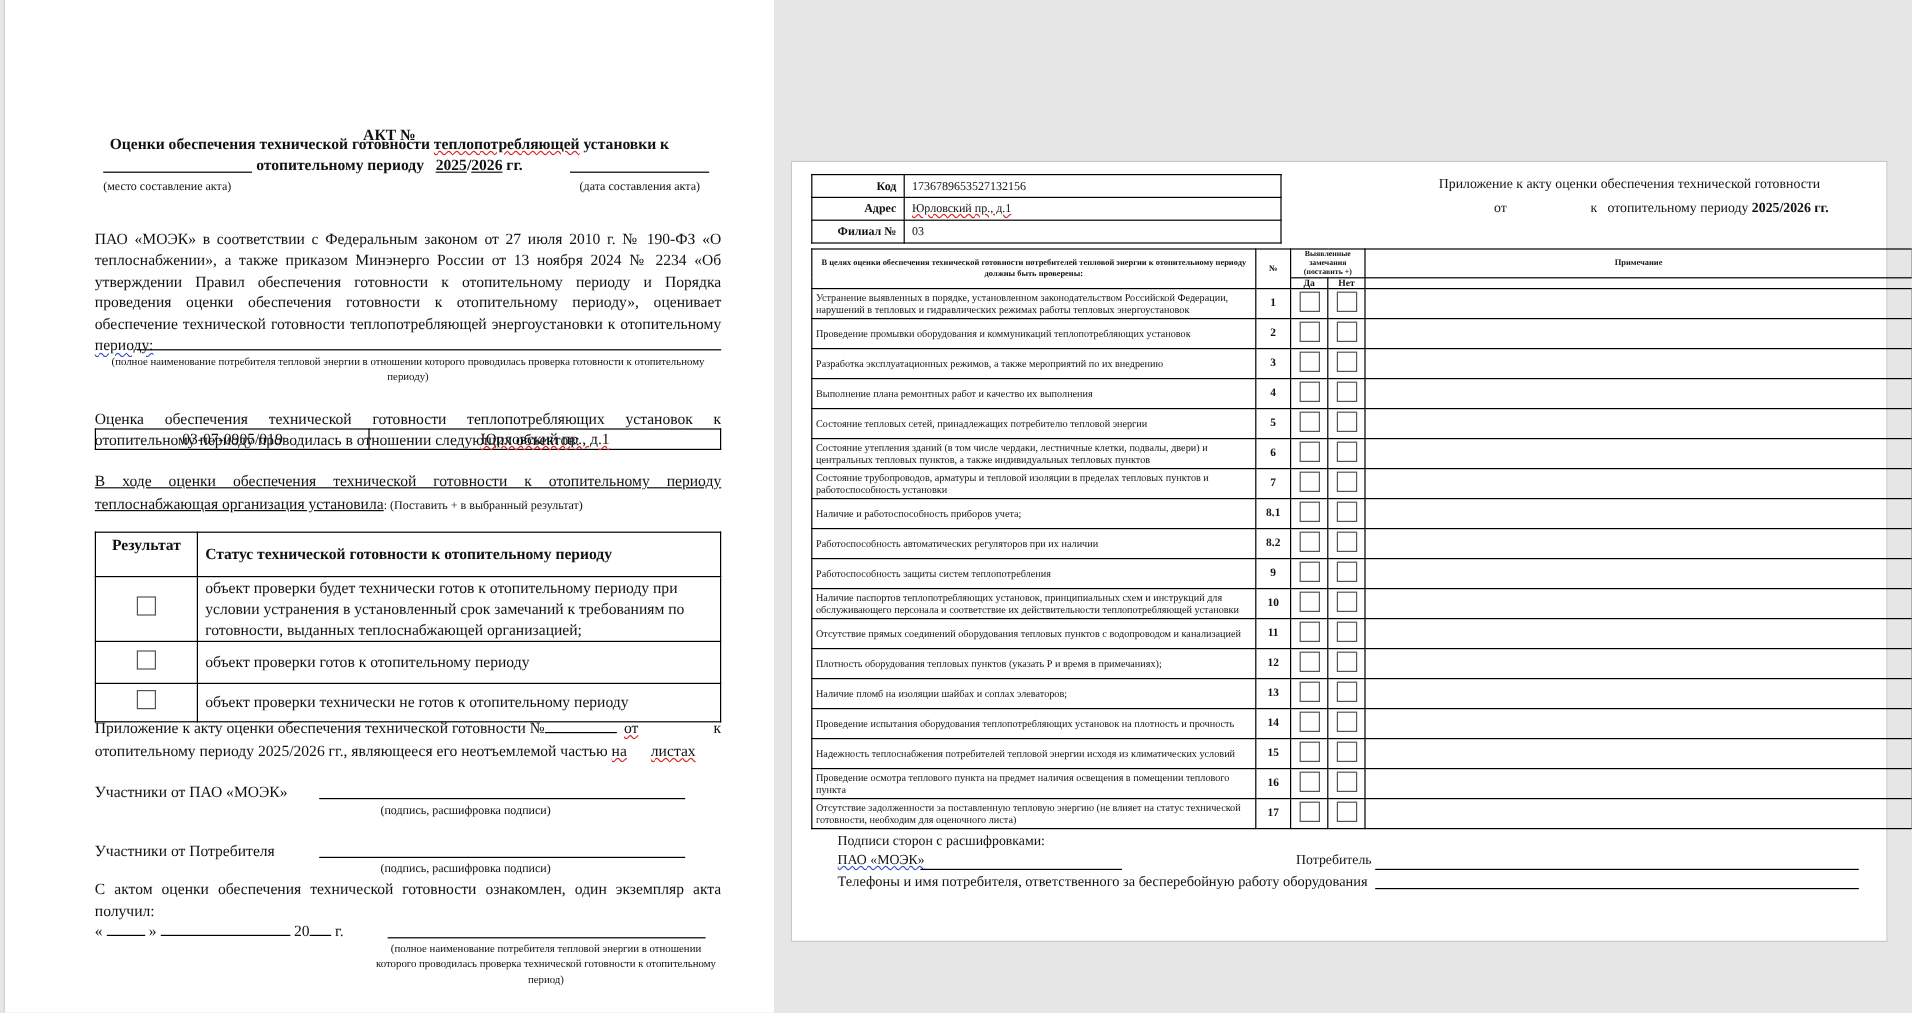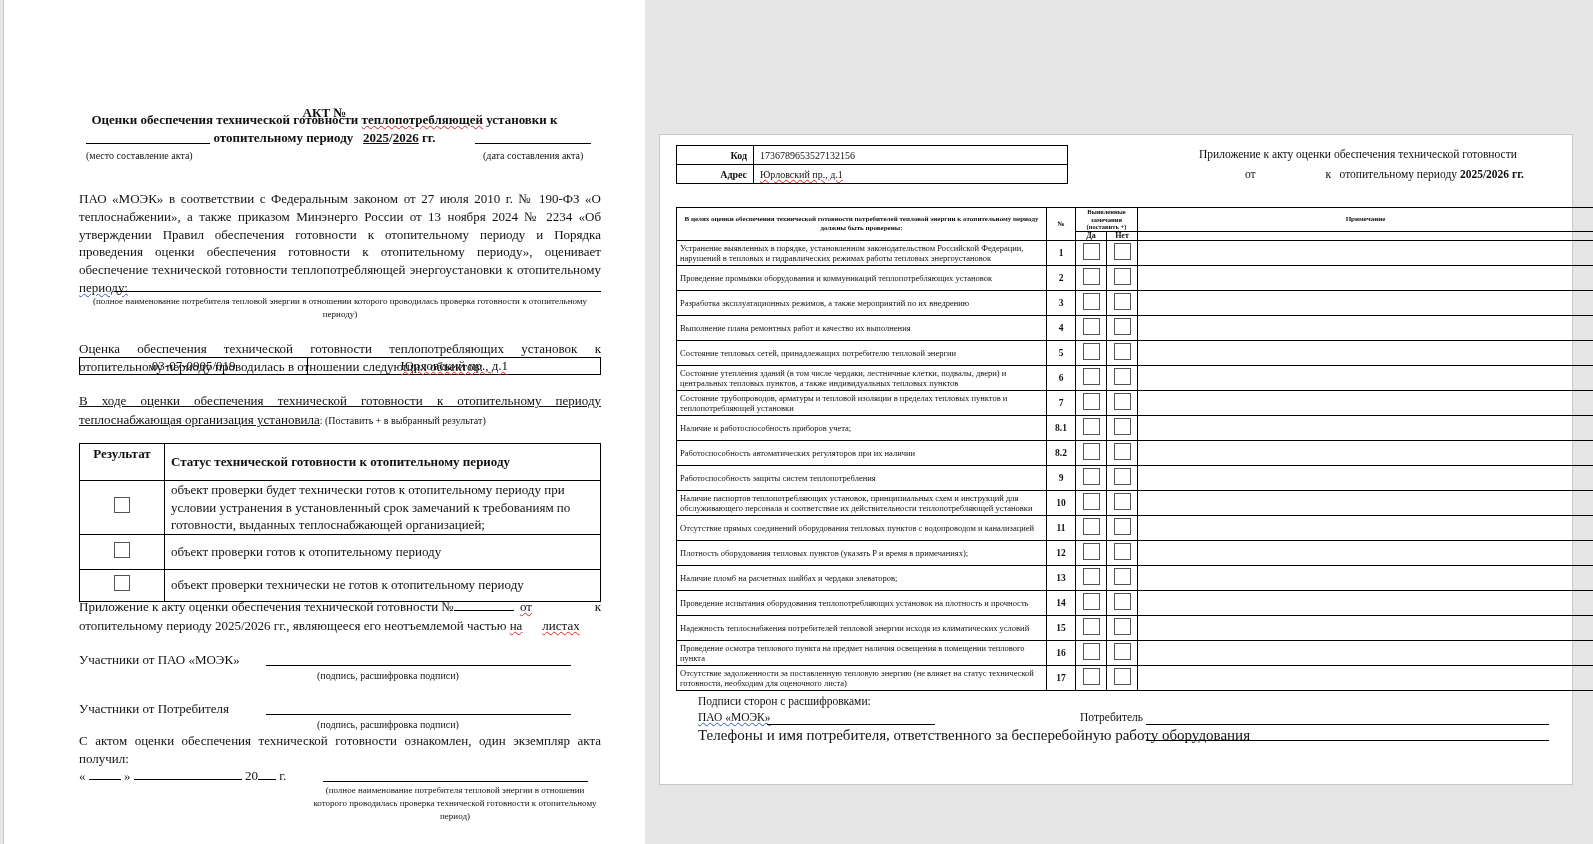--- a/index.html
+++ b/index.html
@@ -136,20 +136,24 @@
   <table class="abs kt" style="left:16px;top:10px;width:392px;">
     <tbody>
         <tr>
       <td class="b" style="width:64px;text-align:right;">Код</td>
       <td>1736789653527132156</td>
     </tr>
     <tr>
       <td class="b" style="text-align:right;">Адрес</td>
       <td><span class="sq">Юрловский пр., д.1</span></td>
     </tr>
+    <tr>
+      <td class="b" style="text-align:right;">Филиал №</td>
+      <td>03</td>
+    </tr>
   </tbody>
     </table>
 
   <div class="abs" style="left:539px;top:13px;font-size:11.5px;">Приложение к акту оценки обеспечения технической готовности</div>
   <div class="abs" style="left:585px;top:33px;font-size:11.5px;">
     <span>от</span>
     <span style="display:inline-block;width:64px"></span>
     <span>к</span>&nbsp;&nbsp;
     <span>отопительному периоду </span><span class="b">2025/2026 гг.</span>
   </div>
@@ -212,21 +216,21 @@
         </tr>
         <tr style="height: 25px;">
           <td>Состояние утепления зданий (в том числе чердаки, лестничные клетки, подвалы, двери) и центральных тепловых пунктов, а также индивидуальных тепловых пунктов</td>
           <td class="num">6</td>
           <td class="cbc"><span class="cb"></span></td>
           <td class="cbc"><span class="cb"></span></td>
           <td></td>
           <td></td>
         </tr>
         <tr style="height: 25px;">
-          <td>Состояние трубопроводов, арматуры и тепловой изоляции в пределах тепловых пунктов и теплопотребляющей установки</td>
+          <td>Состояние трубопроводов, арматуры и тепловой изоляции в пределах тепловых пунктов и работоспособность установки</td>
           <td class="num">7</td>
           <td class="cbc"><span class="cb"></span></td>
           <td class="cbc"><span class="cb"></span></td>
           <td></td>
           <td></td>
         </tr>
         <tr style="height: 25px;">
           <td>Наличие и работоспособность приборов учета;</td>
           <td class="num">8.1</td>
           <td class="cbc"><span class="cb"></span></td>
@@ -268,21 +272,21 @@
         </tr>
         <tr style="height: 25px;">
           <td>Плотность оборудования тепловых пунктов (указать Р и время в примечаниях);</td>
           <td class="num">12</td>
           <td class="cbc"><span class="cb"></span></td>
           <td class="cbc"><span class="cb"></span></td>
           <td></td>
           <td></td>
         </tr>
         <tr style="height: 25px;">
-          <td>Наличие пломб на расчетных шайбах и чердаки элеваторов;</td>
+          <td>Наличие пломб на изоляции шайбах и соплах элеваторов;</td>
           <td class="num">13</td>
           <td class="cbc"><span class="cb"></span></td>
           <td class="cbc"><span class="cb"></span></td>
           <td></td>
           <td></td>
         </tr>
         <tr style="height: 25px; margin-top: 47px;">
           <td>Проведение испытания оборудования теплопотребляющих установок на плотность и прочность</td>
           <td class="num">14</td>
           <td class="cbc"><span class="cb"></span></td>
@@ -315,15 +319,15 @@
           <td></td>
         </tr>
       </tbody>
   </table>
 
   <div class="abs" style="left:38px;top:560px;font-size:11.5px;">Подписи сторон с расшифровками:</div>
   <div class="abs" style="left:38px;top:576px;font-size:11.5px;"><span class="sqb">ПАО «МОЭК»</span></div>
   <div class="line" style="left:107px;width:168px;top:589px;"></div>
   <div class="abs" style="left:420px;top:576px;font-size:11.5px;">Потребитель</div>
   <div class="line" style="left:486px;width:403px;top:589px;"></div>
-  <div class="abs" style="left:38px;top:592px;font-size:15px;">Телефоны и имя потребителя, ответственного за бесперебойную работу оборудования</div>
+  <div class="abs" style="left:38px;top:592px;font-size:12px;">Телефоны и имя потребителя, ответственного за бесперебойную работу оборудования</div>
   <div class="line" style="left:486px;width:403px;top:605px;"></div>
 </div>
 
 </body></html>

